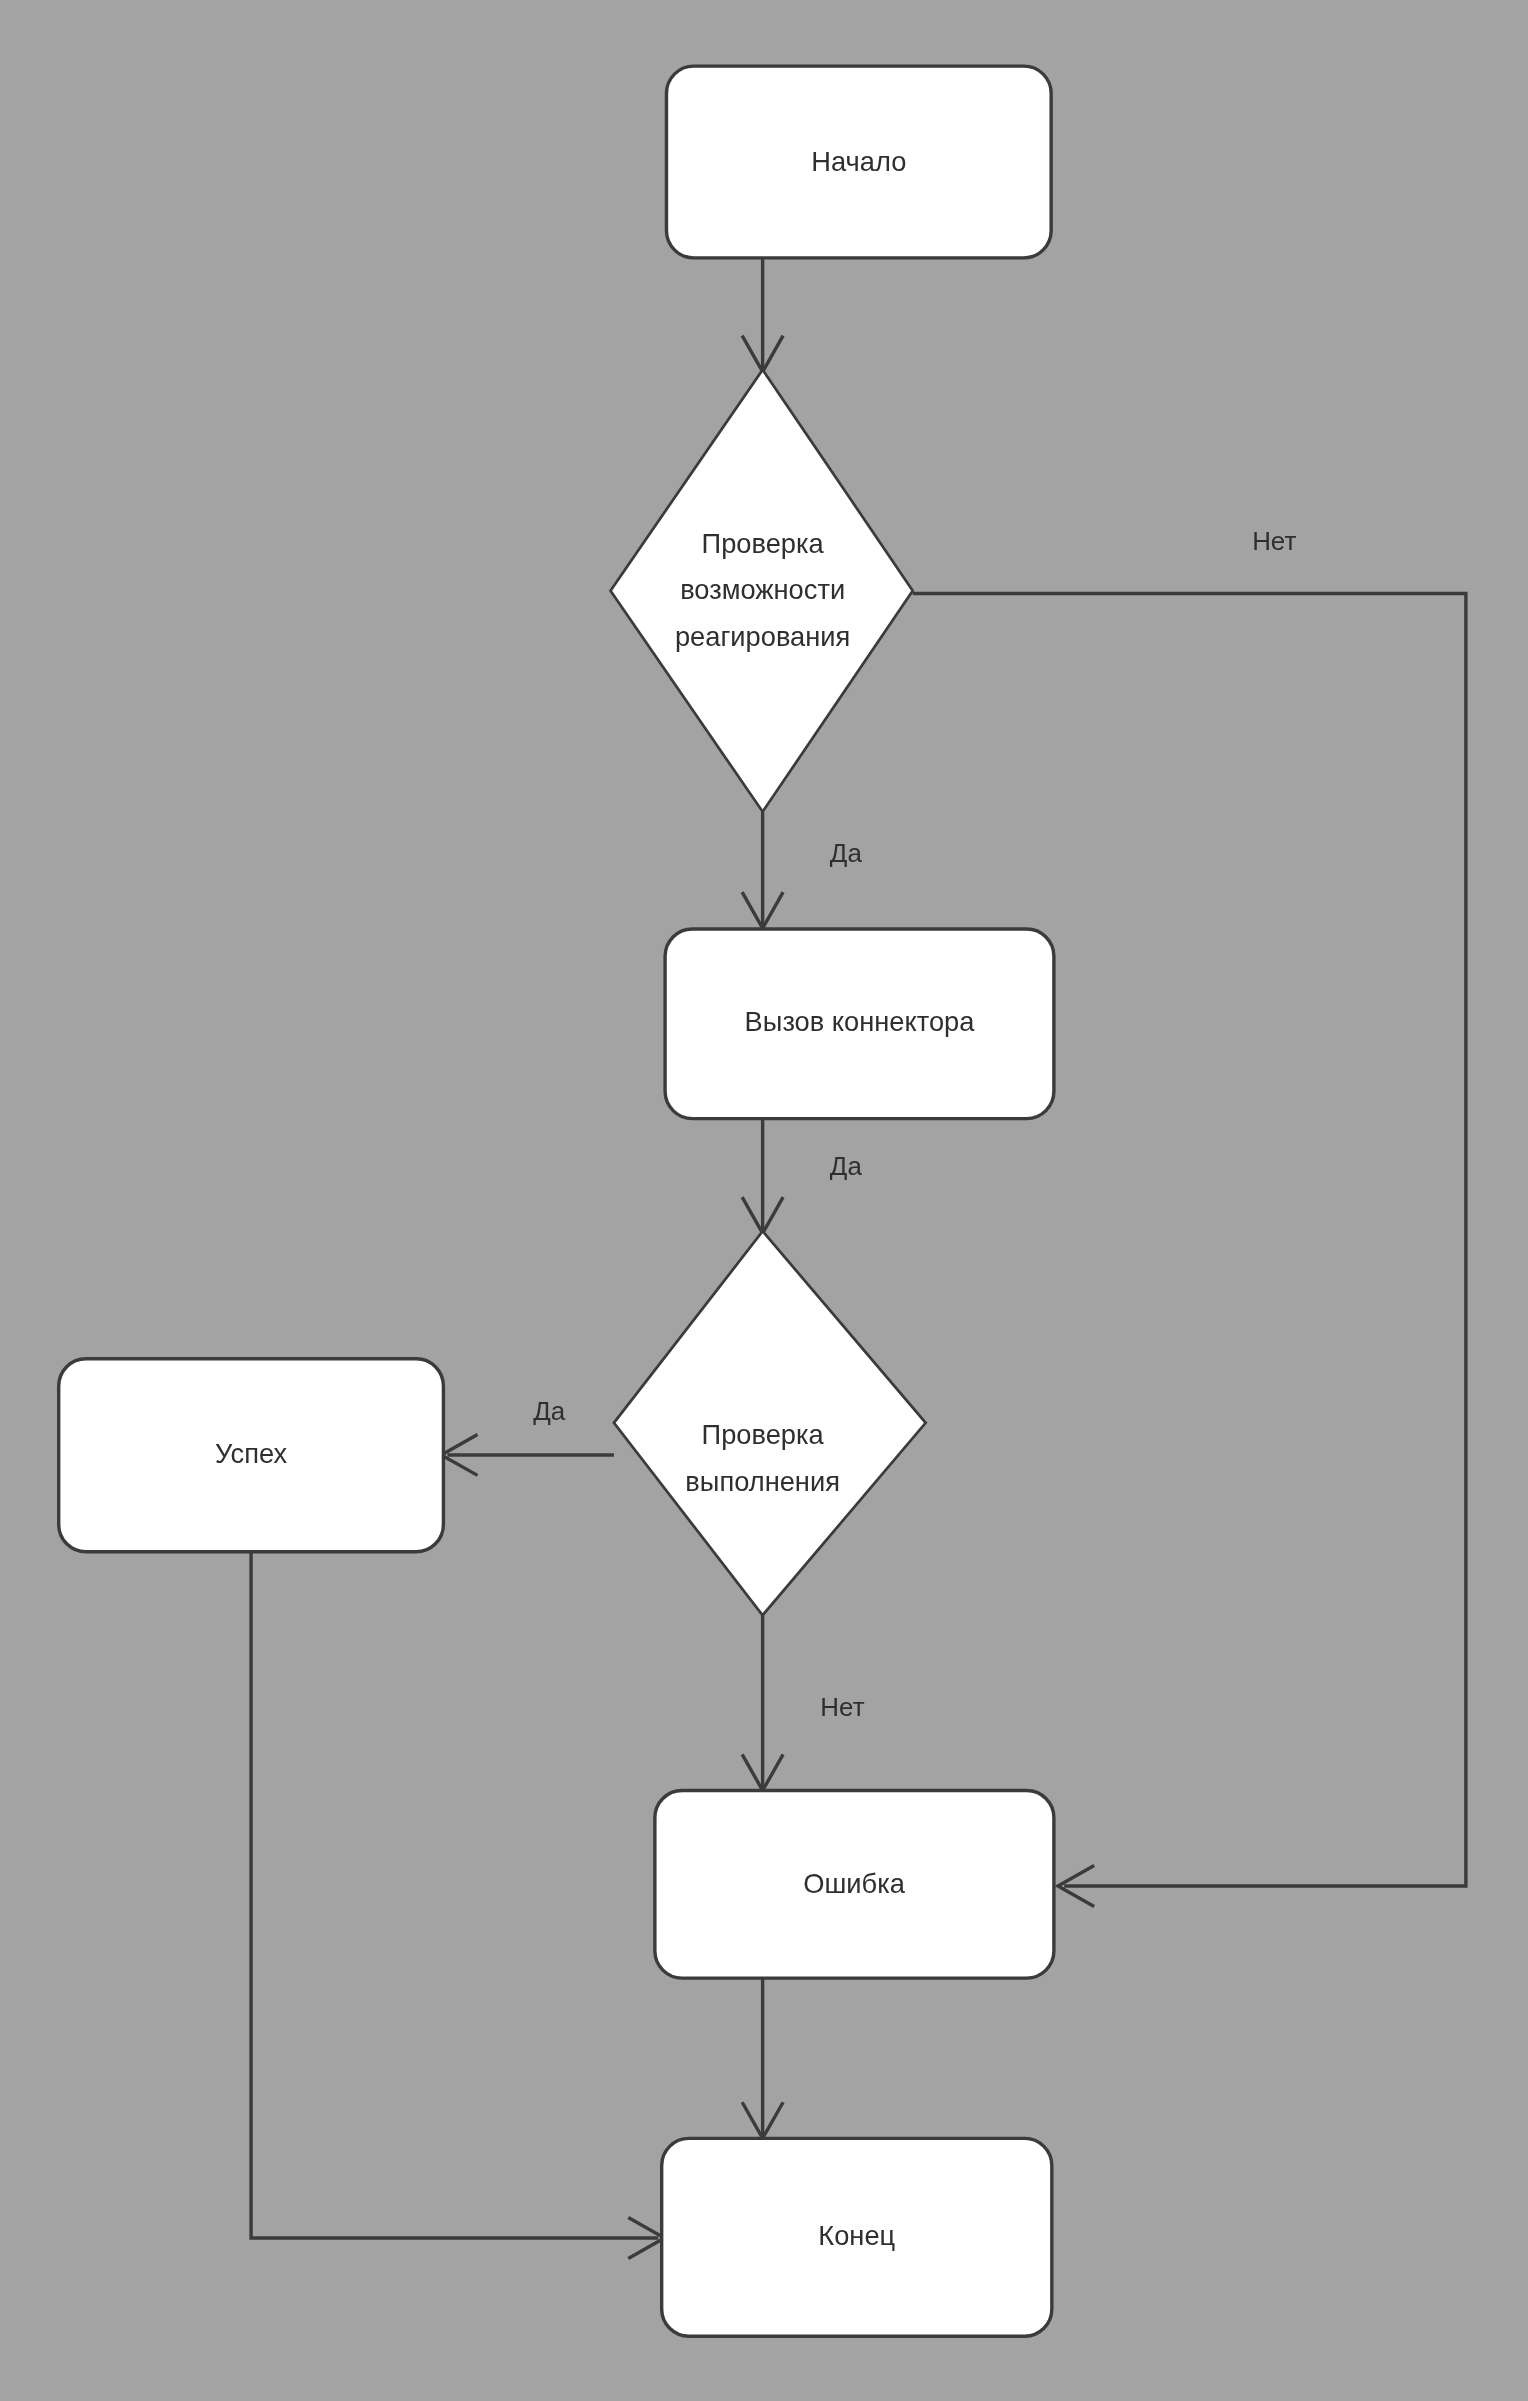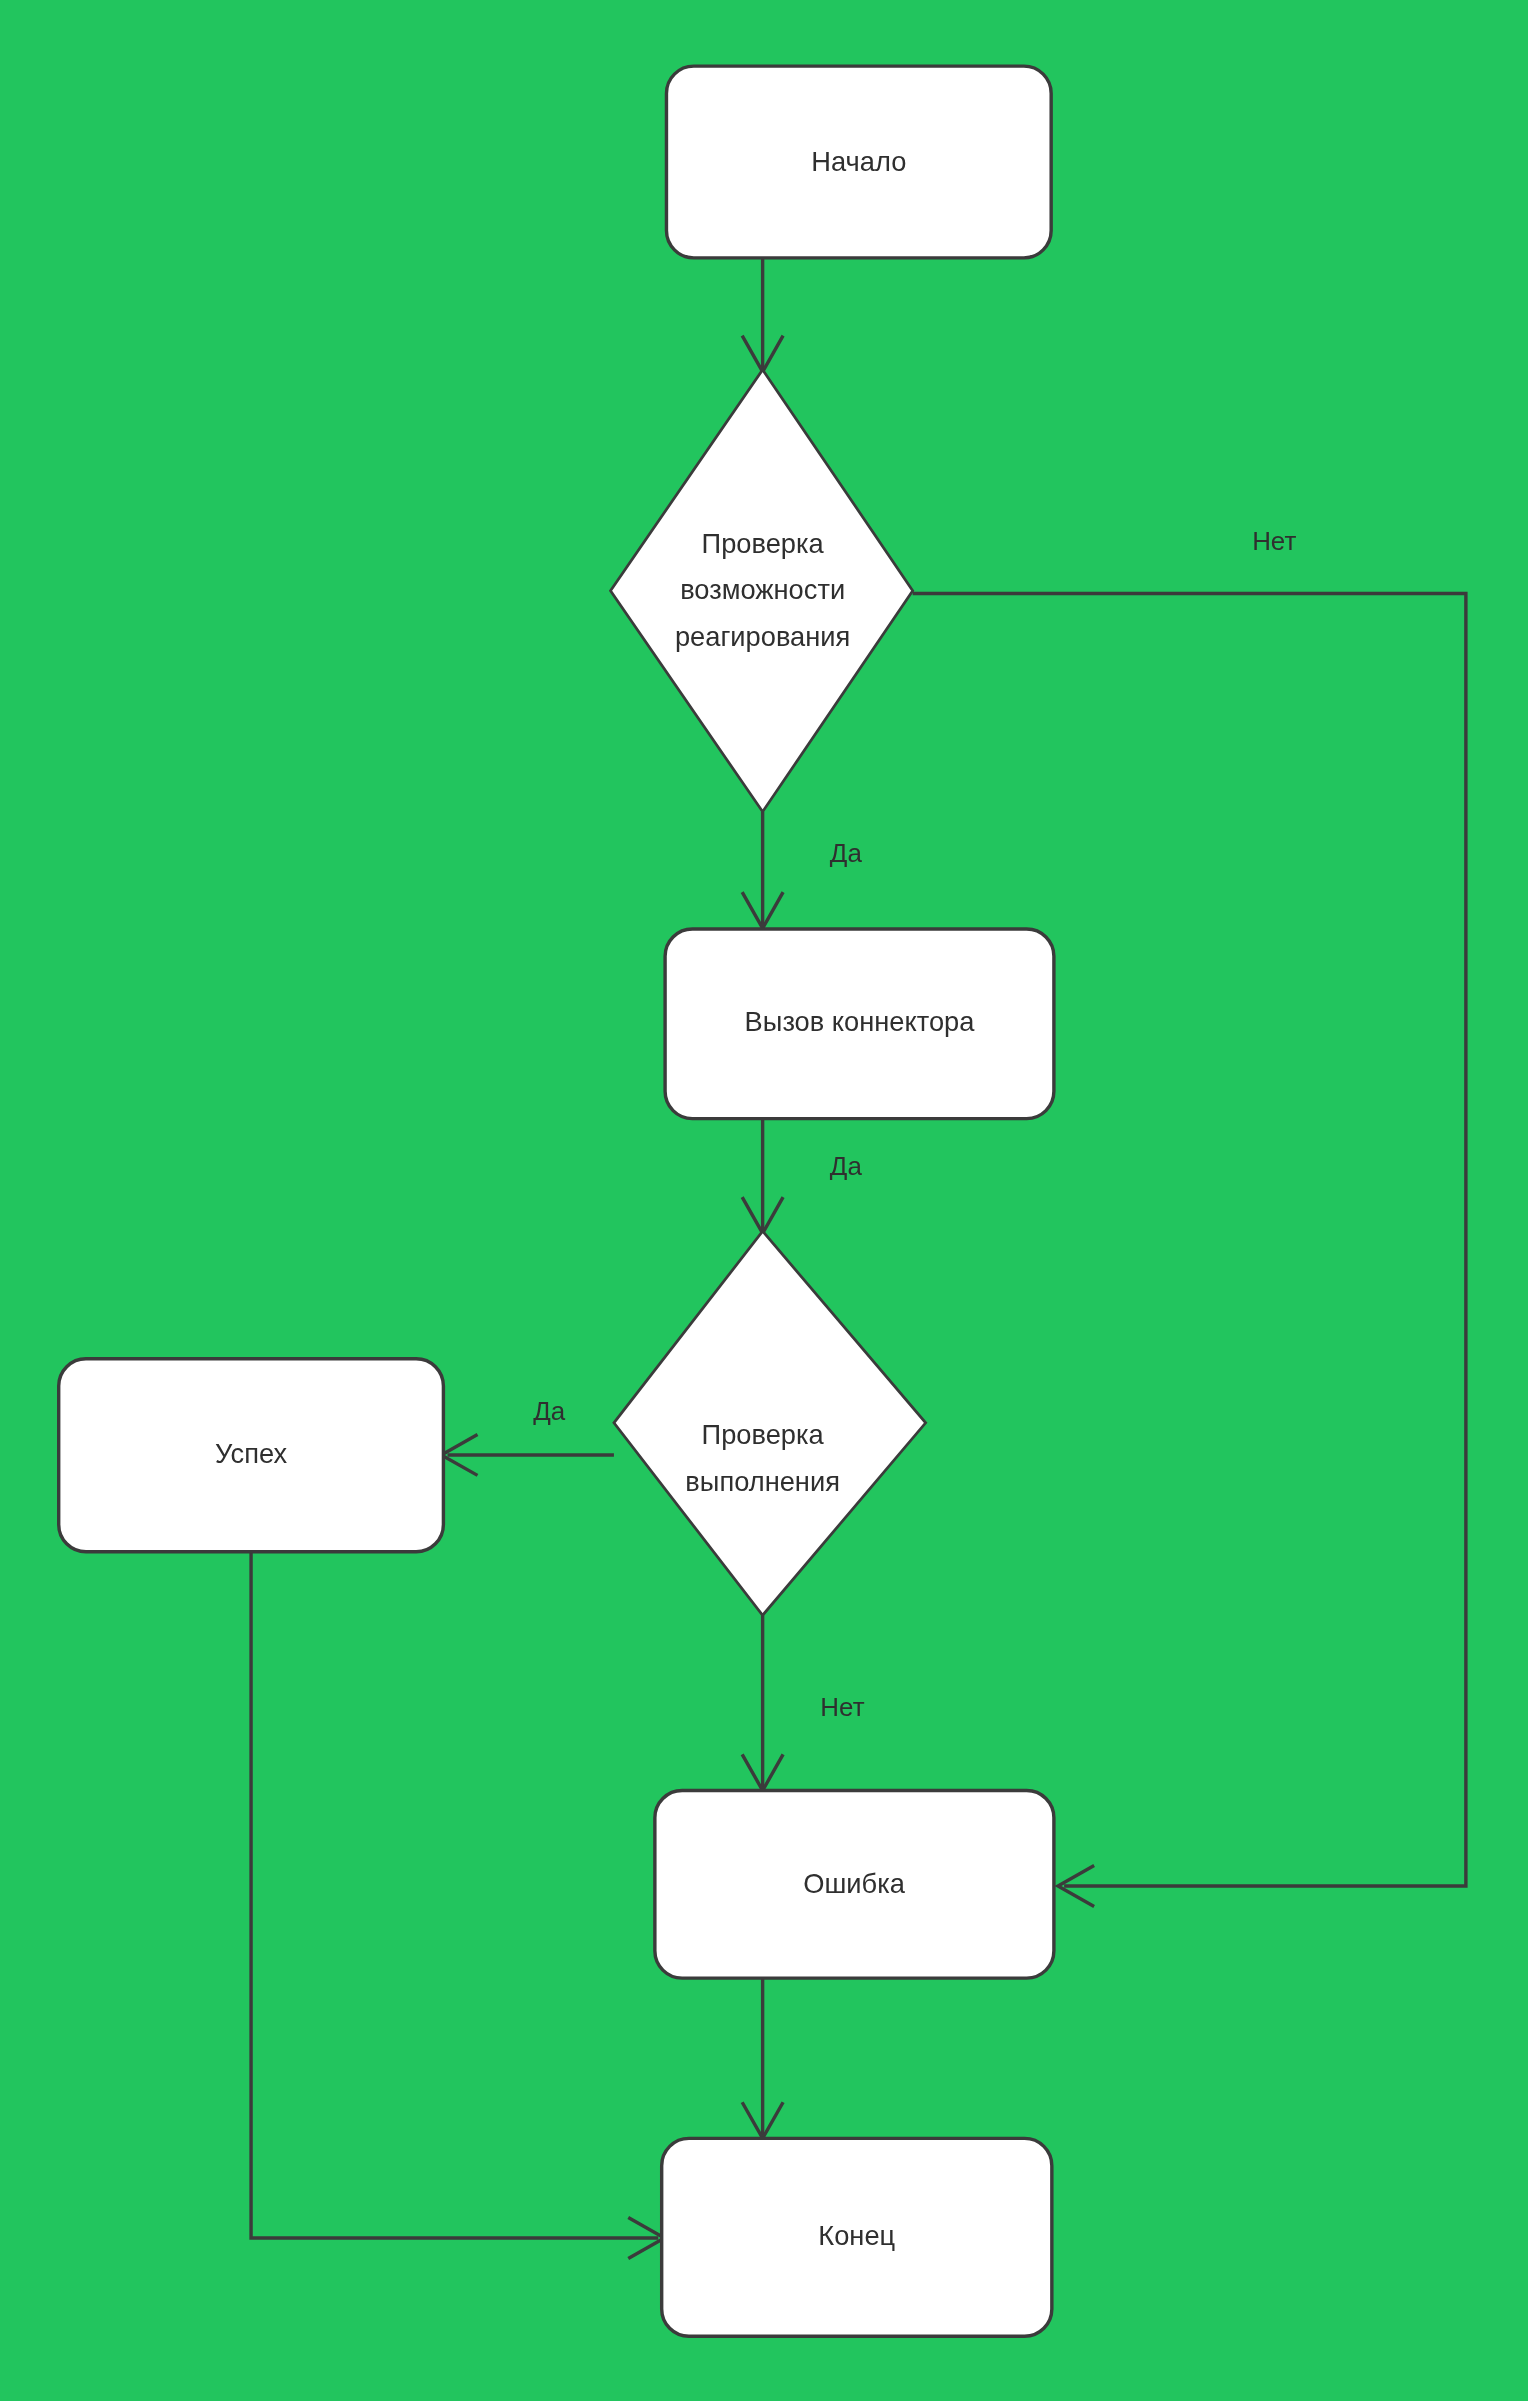--- a/index.html
+++ b/index.html
@@ -5,21 +5,21 @@
 <style>
   html, body {
     margin: 0;
     padding: 0;
     background: #ffffff;
   }
   #canvas {
     position: relative;
     width: 1528px;
     height: 2401px;
-    background: #22c55e;
+    background: #a3a3a3;
     overflow: hidden;
     font-family: "Liberation Sans", "DejaVu Sans", sans-serif;
   }
   #flow-svg {
     position: absolute;
     left: 0;
     top: 0;
     width: 1528px;
     height: 2401px;
   }

